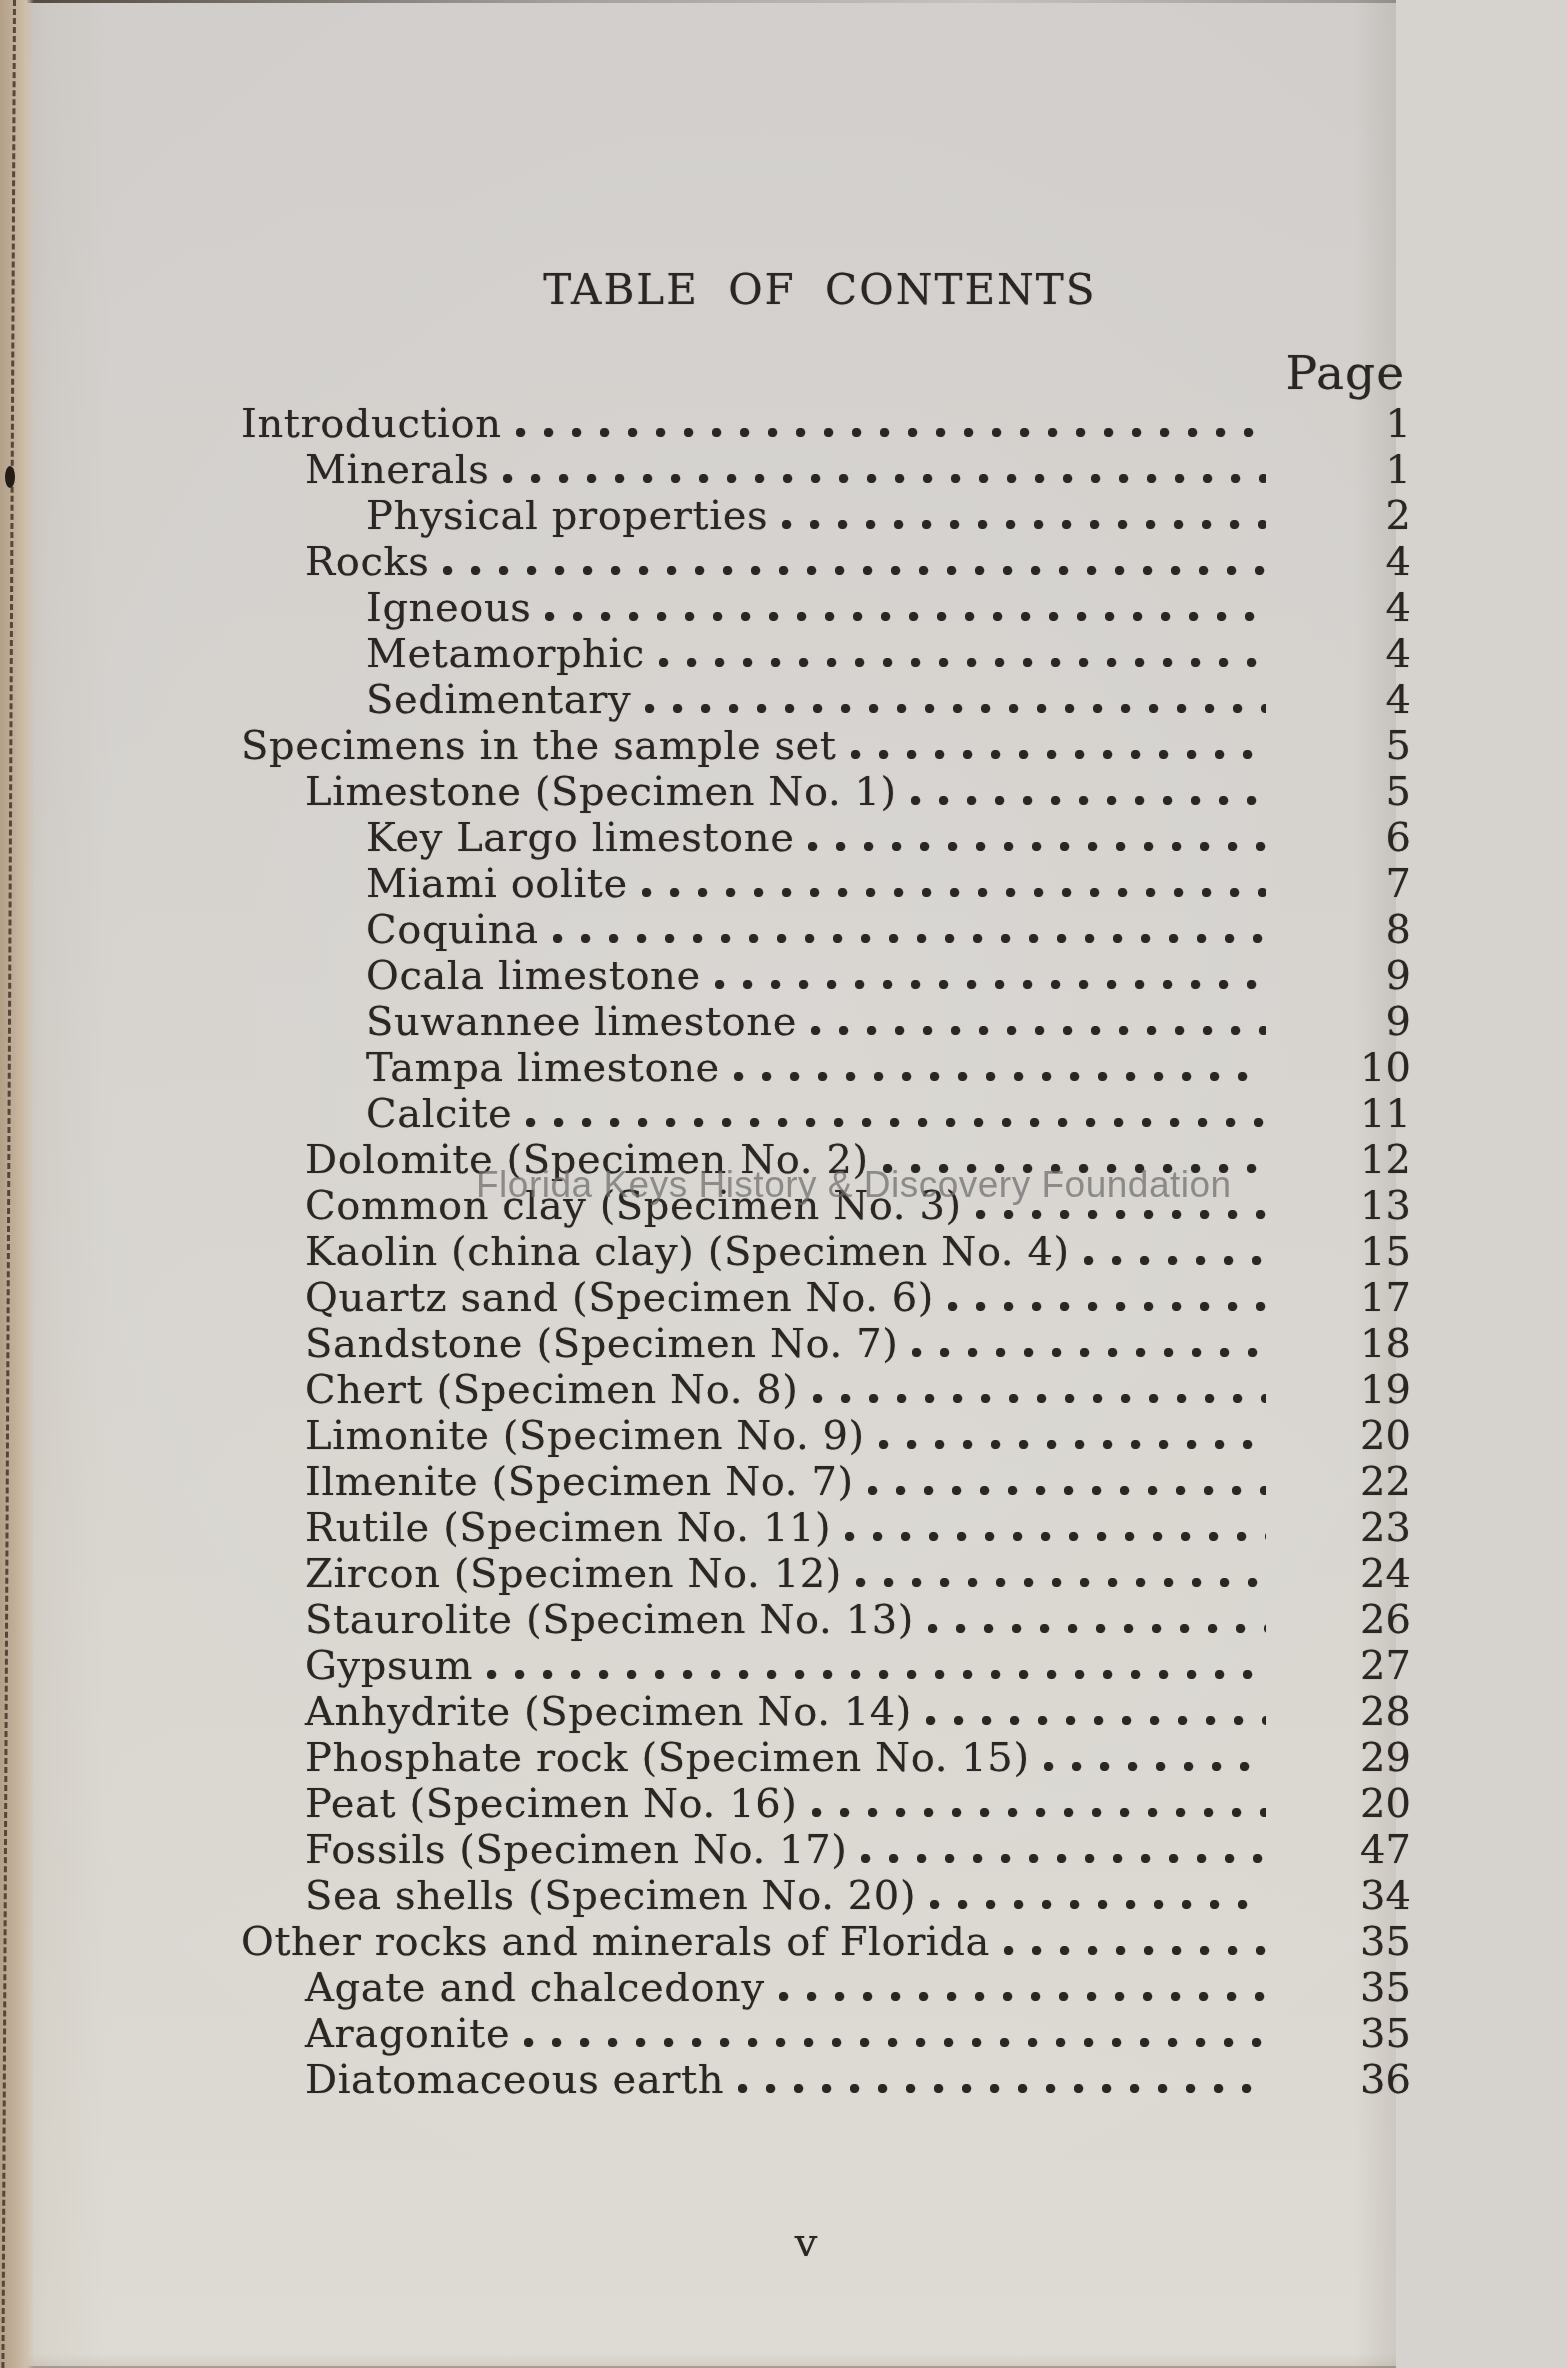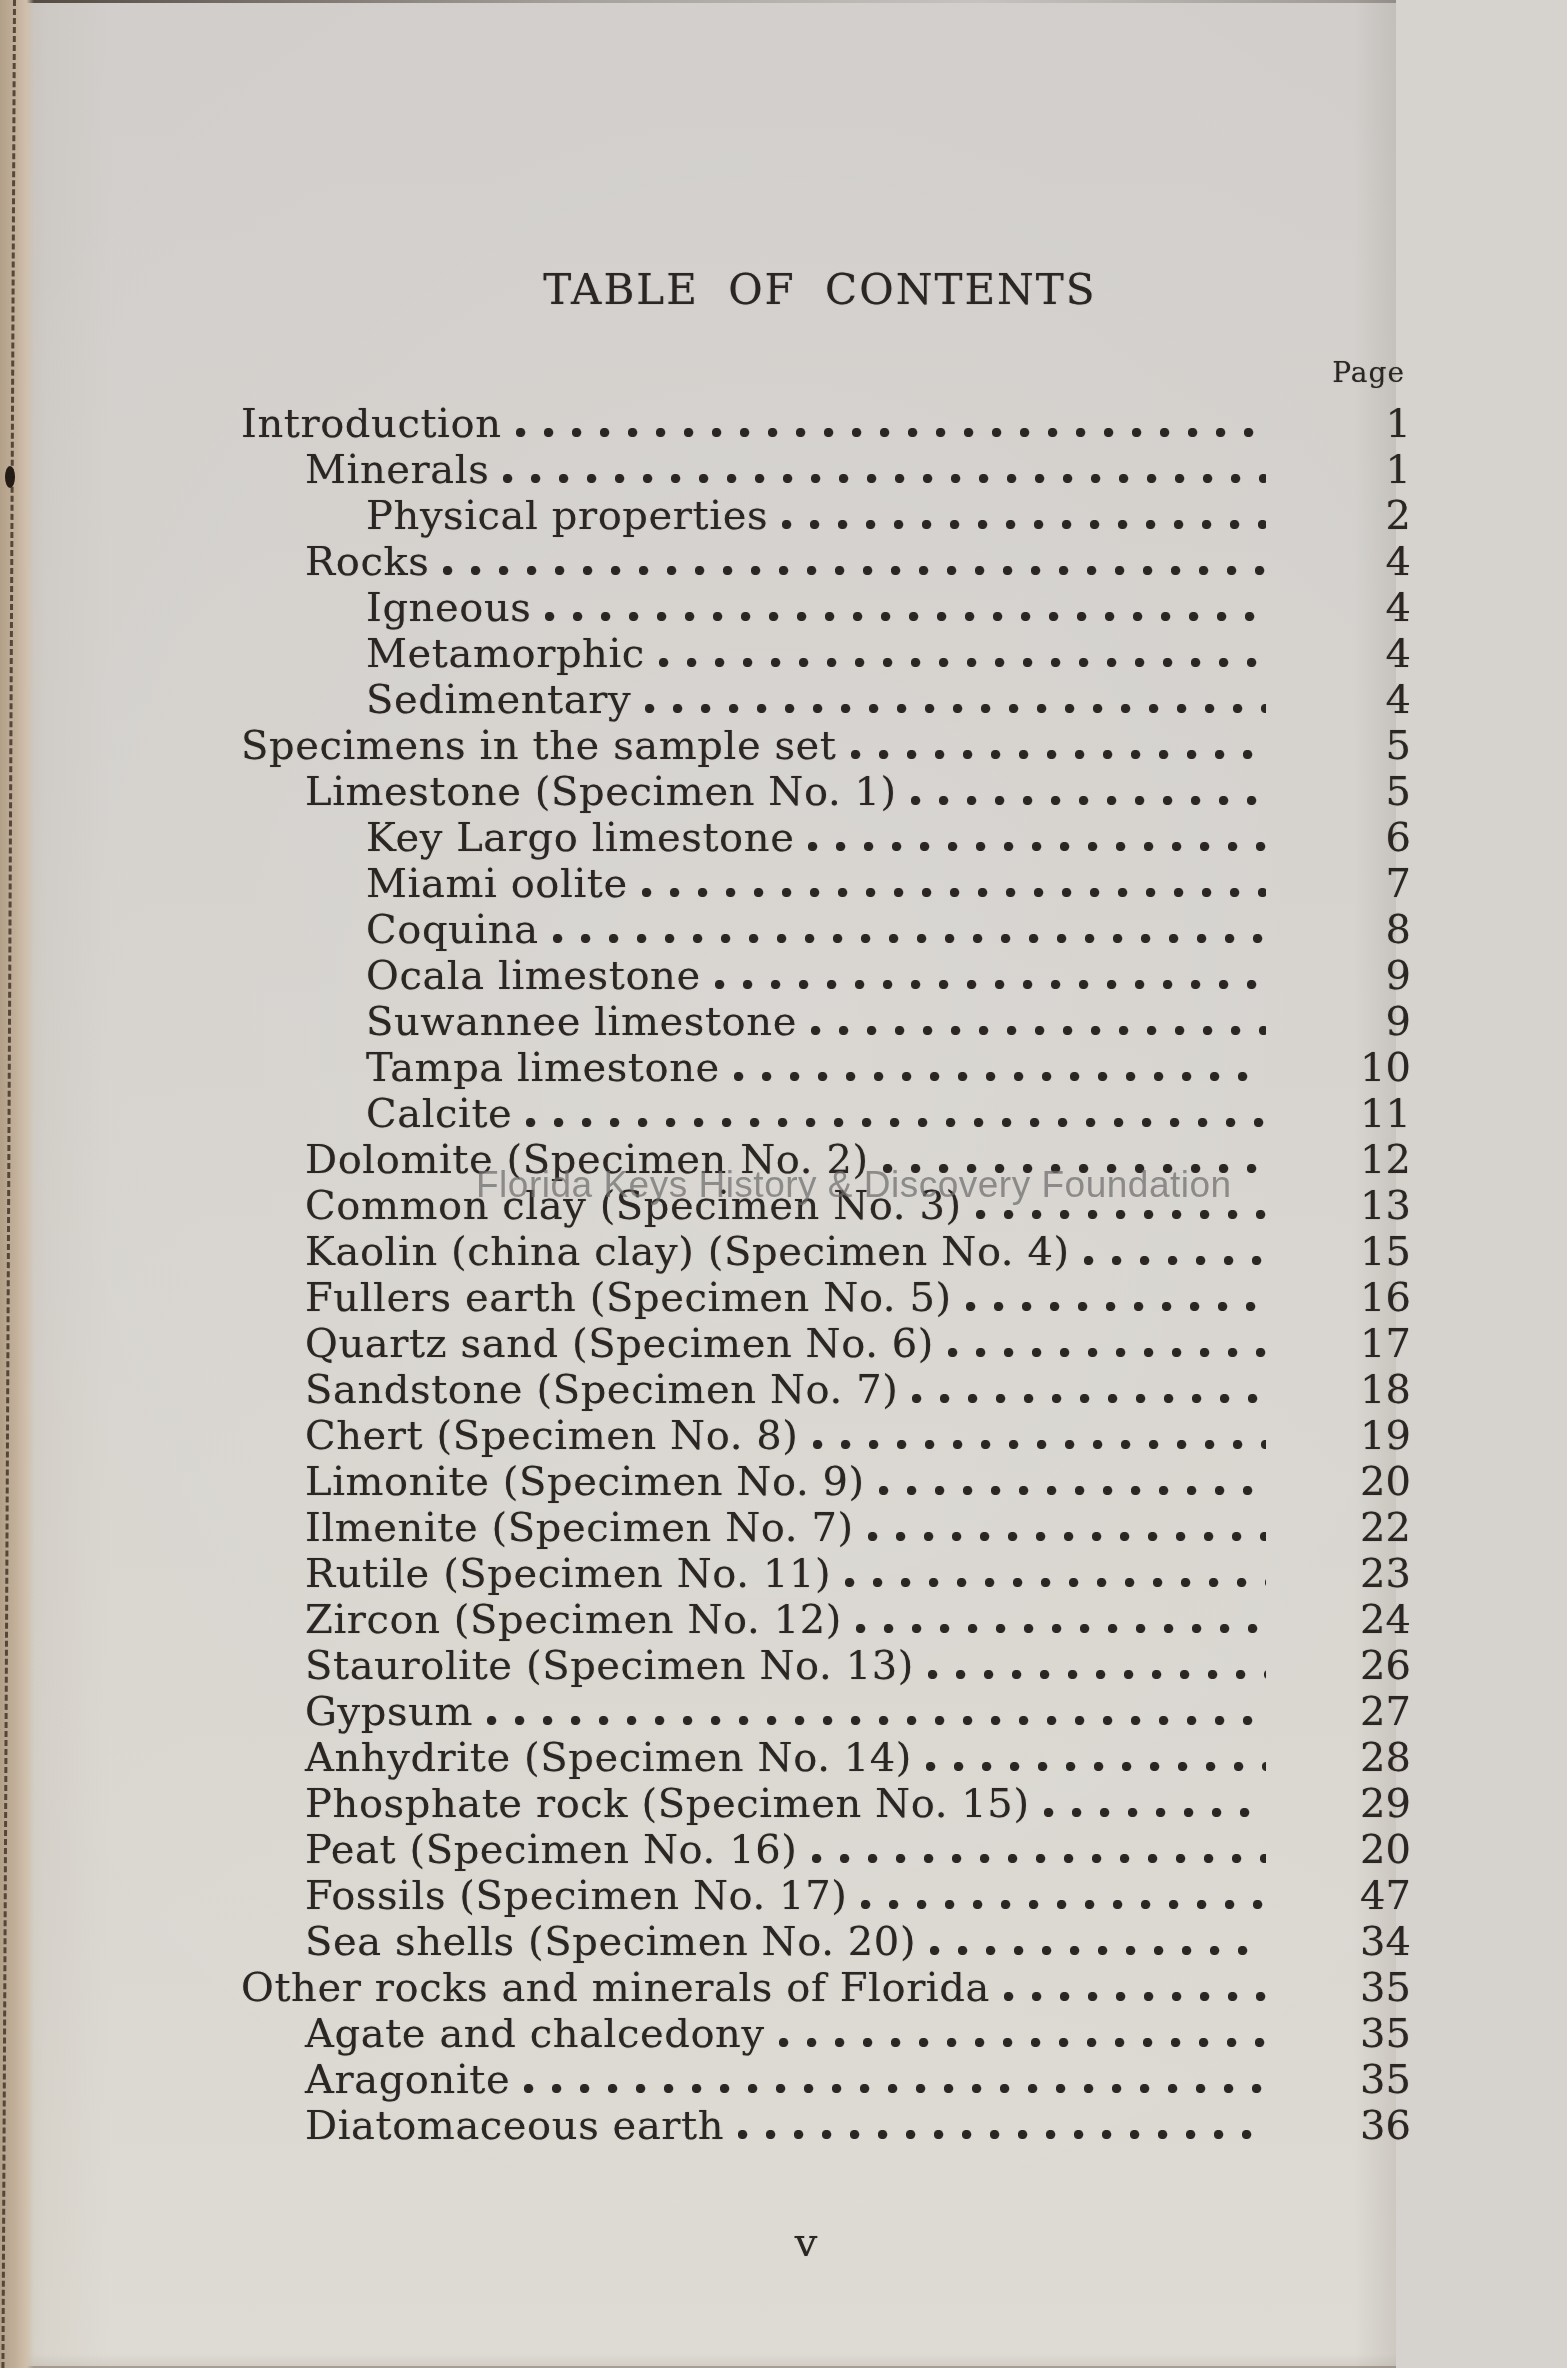--- a/index.html
+++ b/index.html
@@ -50,21 +50,21 @@
   }
   .title{
     position:absolute;top:265px;left:235px;width:1170px;margin:0;
     text-align:center;font-size:42px;font-weight:normal;
     letter-spacing:2px;word-spacing:14px;
     color:var(--ink);
     text-shadow:0 0 1px rgba(43,38,35,0.55);
   }
   .col-header{
     position:absolute;top:350px;left:235px;width:1170px;
-    text-align:right;font-size:28px;line-height:46px;
+    text-align:right;font-size:47px;line-height:46px;
     letter-spacing:1px;
     text-shadow:0 0 1px rgba(43,38,35,0.5);
   }
   .toc{
     position:absolute;top:400px;left:241px;width:1170px;
   }
   .toc-row{
     display:flex;align-items:baseline;height:46px;line-height:46px;
     white-space:nowrap;
   }
@@ -200,25 +200,20 @@
     <span class="toc-label">Common clay (Specimen No. 3)</span>
     <span class="toc-dots"></span>
     <span class="toc-page">13</span>
   </div>
       <div class="toc-row indent-1">
     <span class="toc-label">Kaolin (china clay) (Specimen No. 4)</span>
     <span class="toc-dots"></span>
     <span class="toc-page">15</span>
   </div>
       <div class="toc-row indent-1">
-    <span class="toc-label">Fullers earth (Specimen No. 5)</span>
-    <span class="toc-dots"></span>
-    <span class="toc-page">16</span>
-  </div>
-      <div class="toc-row indent-1">
     <span class="toc-label">Quartz sand (Specimen No. 6)</span>
     <span class="toc-dots"></span>
     <span class="toc-page">17</span>
   </div>
       <div class="toc-row indent-1">
     <span class="toc-label">Sandstone (Specimen No. 7)</span>
     <span class="toc-dots"></span>
     <span class="toc-page">18</span>
   </div>
       <div class="toc-row indent-1">

